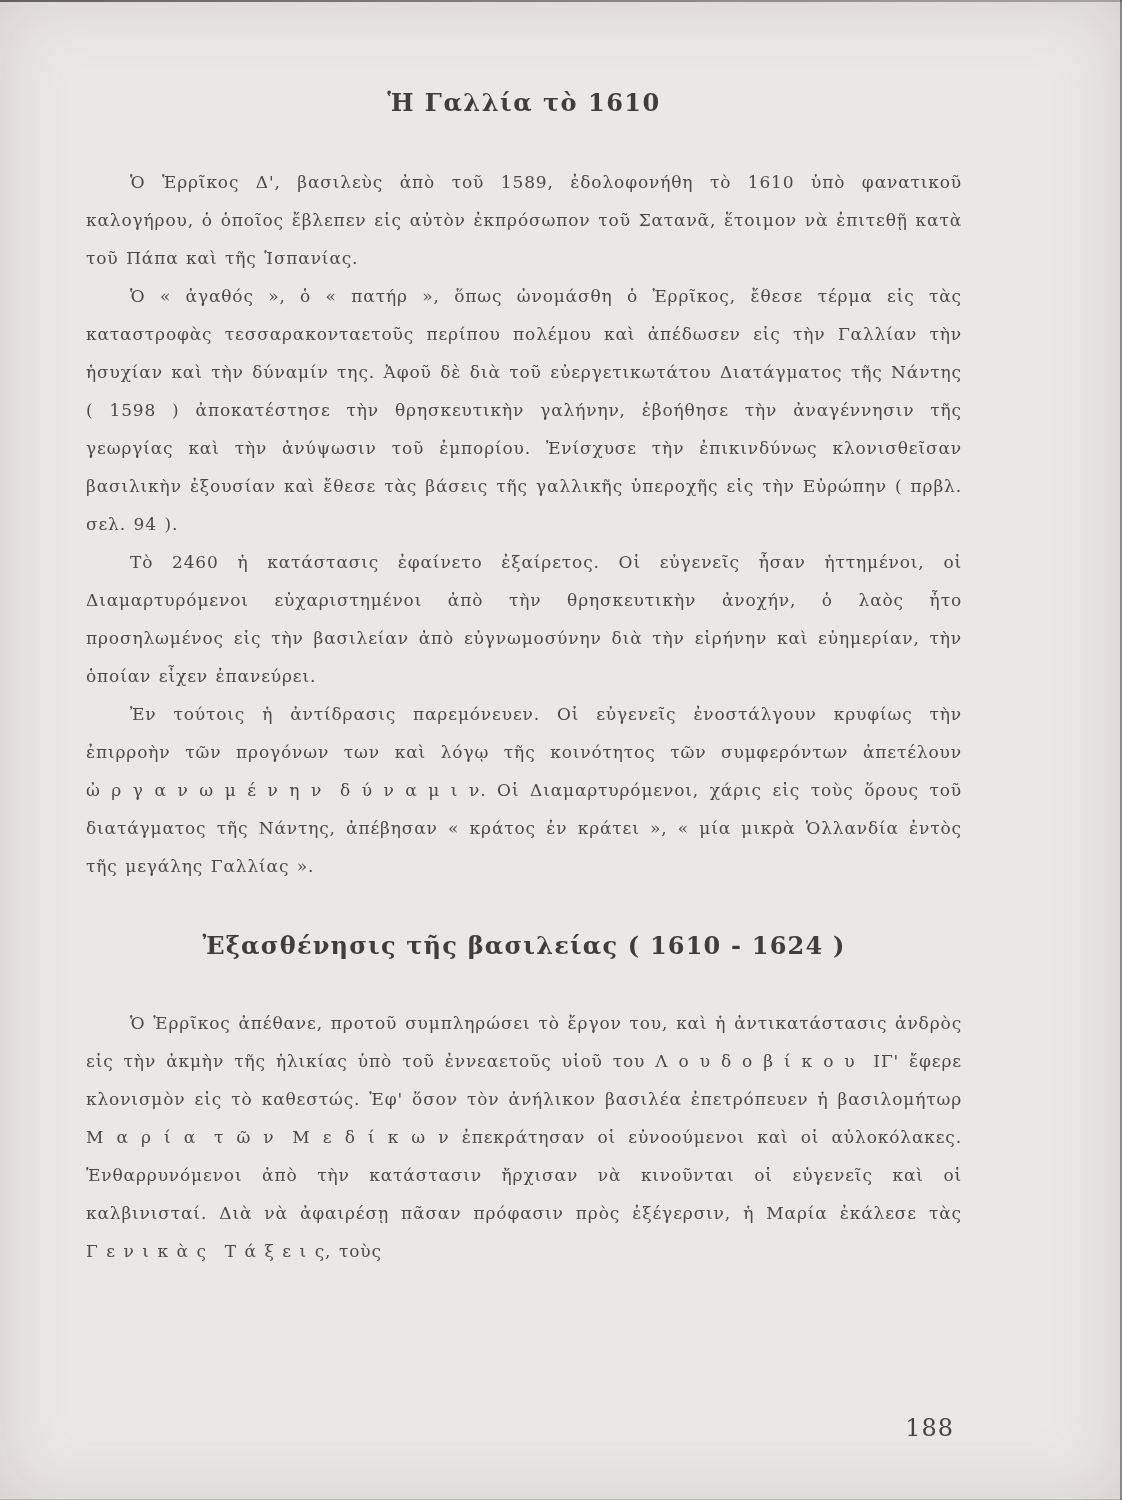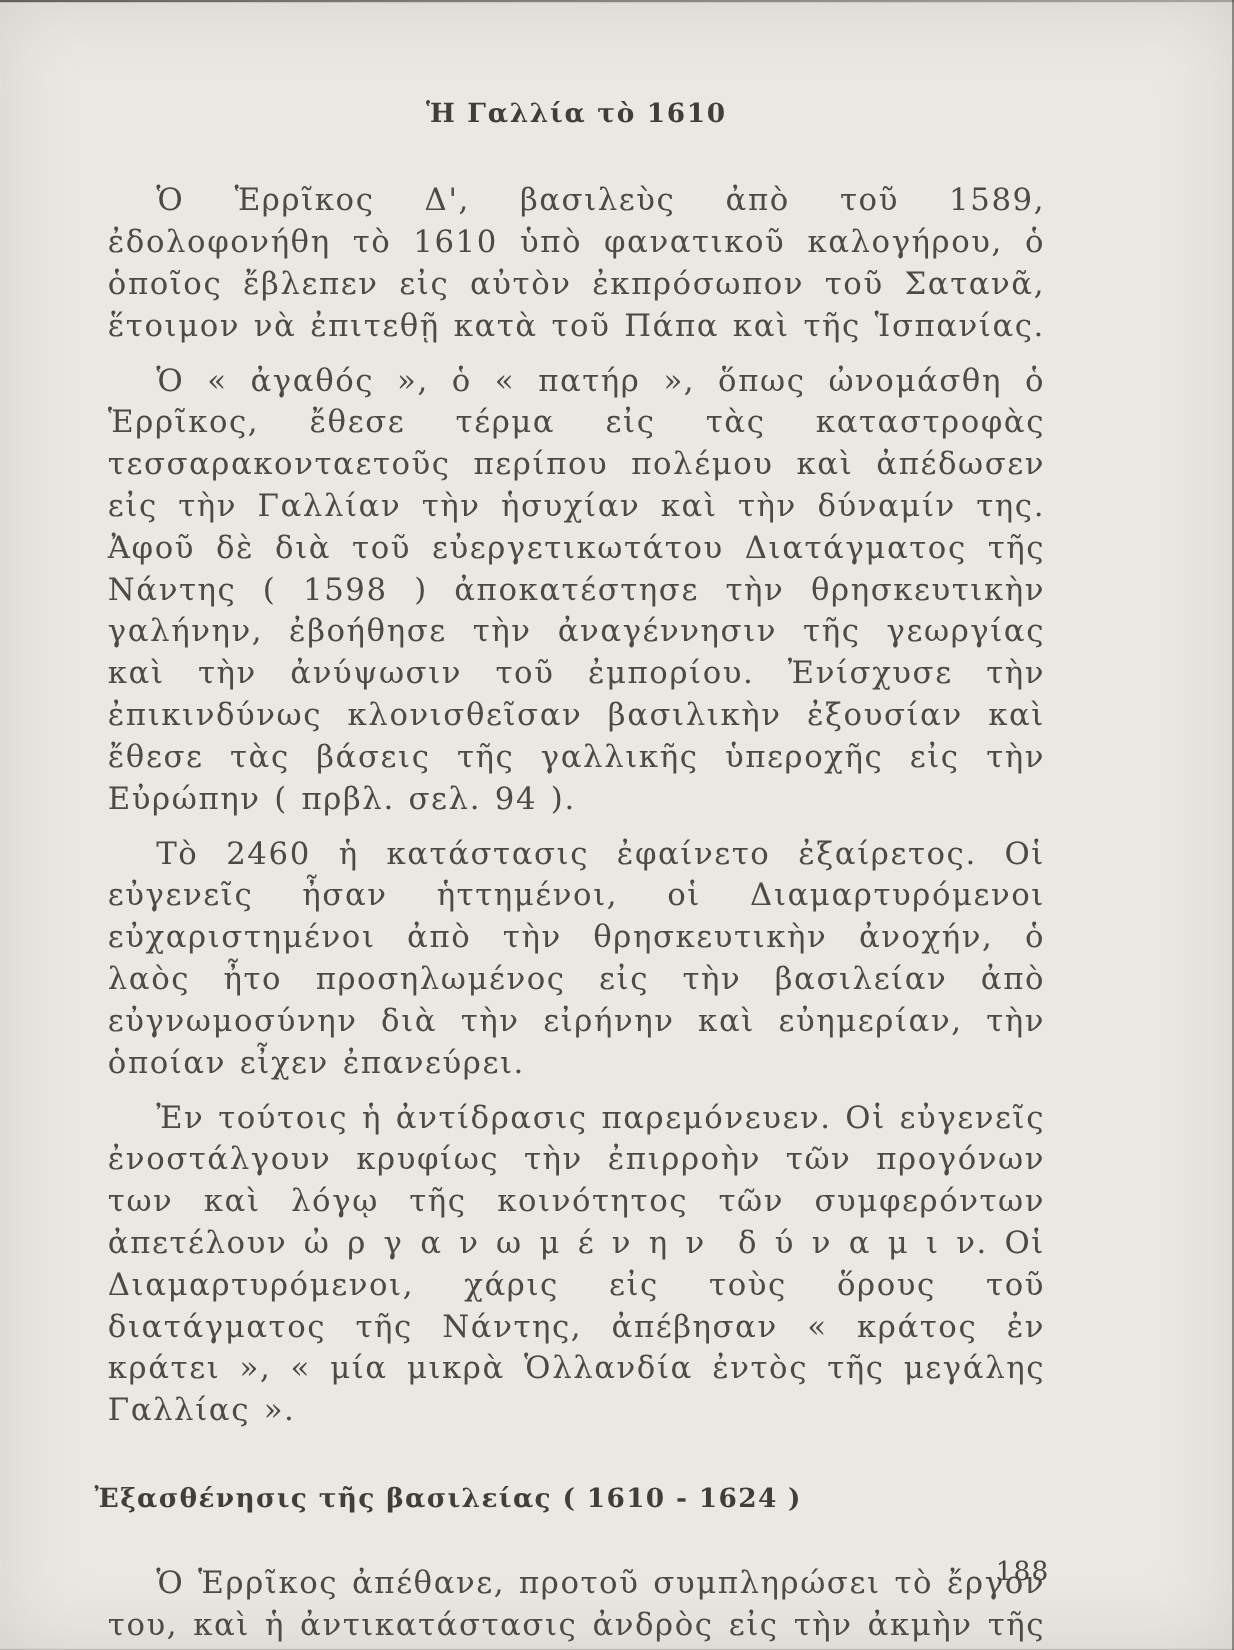--- a/index.html
+++ b/index.html
@@ -44,30 +44,31 @@
   }
   .title {
     margin: 0 0 46px 0;
     text-align: center;
     font-size: 24px;
     font-weight: bold;
     letter-spacing: 1.5px;
     color: #403e39;
   }
   p.body-par {
-    margin: 12px;
-    font-size: 28px;
+    margin: 0;
+    font-size: 17px;
     line-height: 38px;
     text-align: justify;
     text-indent: 44px;
     letter-spacing: 0.05em;
     word-spacing: 0.08em;
   }
   .section-heading {
     margin: 46px 0 44px 0;
+    text-align: center;
     font-size: 24px;
     font-weight: bold;
     letter-spacing: 1.2px;
     color: #403e39;
   }
   .page-number {
     position: absolute;
     right: 168px;
     bottom: 58px;
     font-size: 24px;

